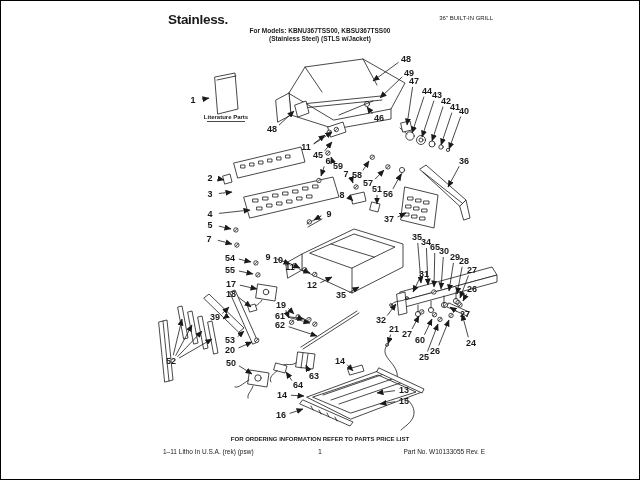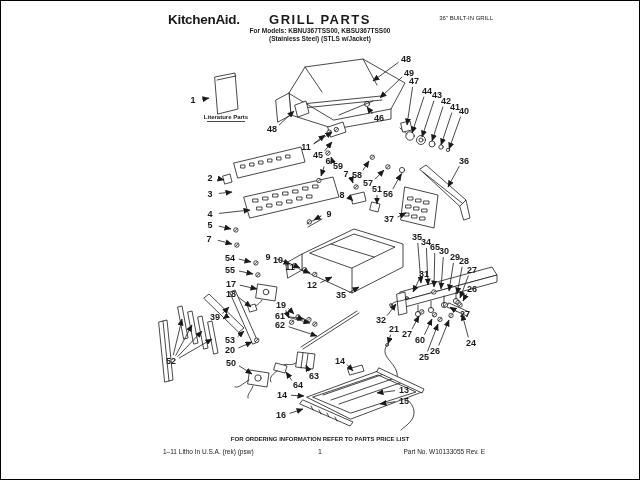--- a/index.html
+++ b/index.html
@@ -28,22 +28,21 @@
   svg .plabel{font-family:"Liberation Sans",sans-serif;font-size:9px;font-weight:bold;
     fill:#1a1a1a;text-anchor:middle;}
   svg .caption{font-family:"Liberation Sans",sans-serif;font-size:6px;font-weight:bold;
     fill:#1a1a1a;text-anchor:middle;}
 </style>
 </head>
 <body>
 
 <div class="page">
 
-  <div class="abs brand">KitchenAid.</div>
-  <div class="abs centercol title">GRILL PARTS</div>
+  <div class="abs brand">Stainless.</div>
   <div class="abs centercol models">For Models: KBNU367TSS00, KBSU367TSS00</div>
   <div class="abs centercol finish">(Stainless Steel) (STLS w/Jacket)</div>
   <div class="abs corner">36" BUILT-IN GRILL</div>
 
   <svg width="640" height="480" viewBox="0 0 640 480">
     <defs>
       <marker id="ah" markerWidth="7" markerHeight="6" refX="6.5" refY="3" orient="auto" markerUnits="userSpaceOnUse">
         <path d="M0,0 L7,3 L0,6 Z" fill="#1a1a1a"></path>
       </marker>
     </defs>

